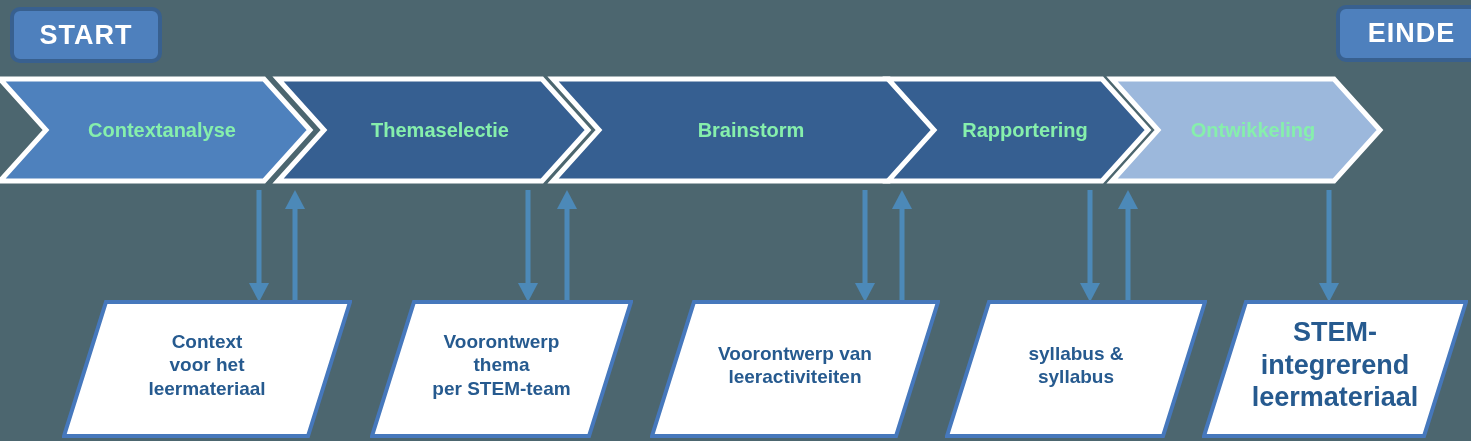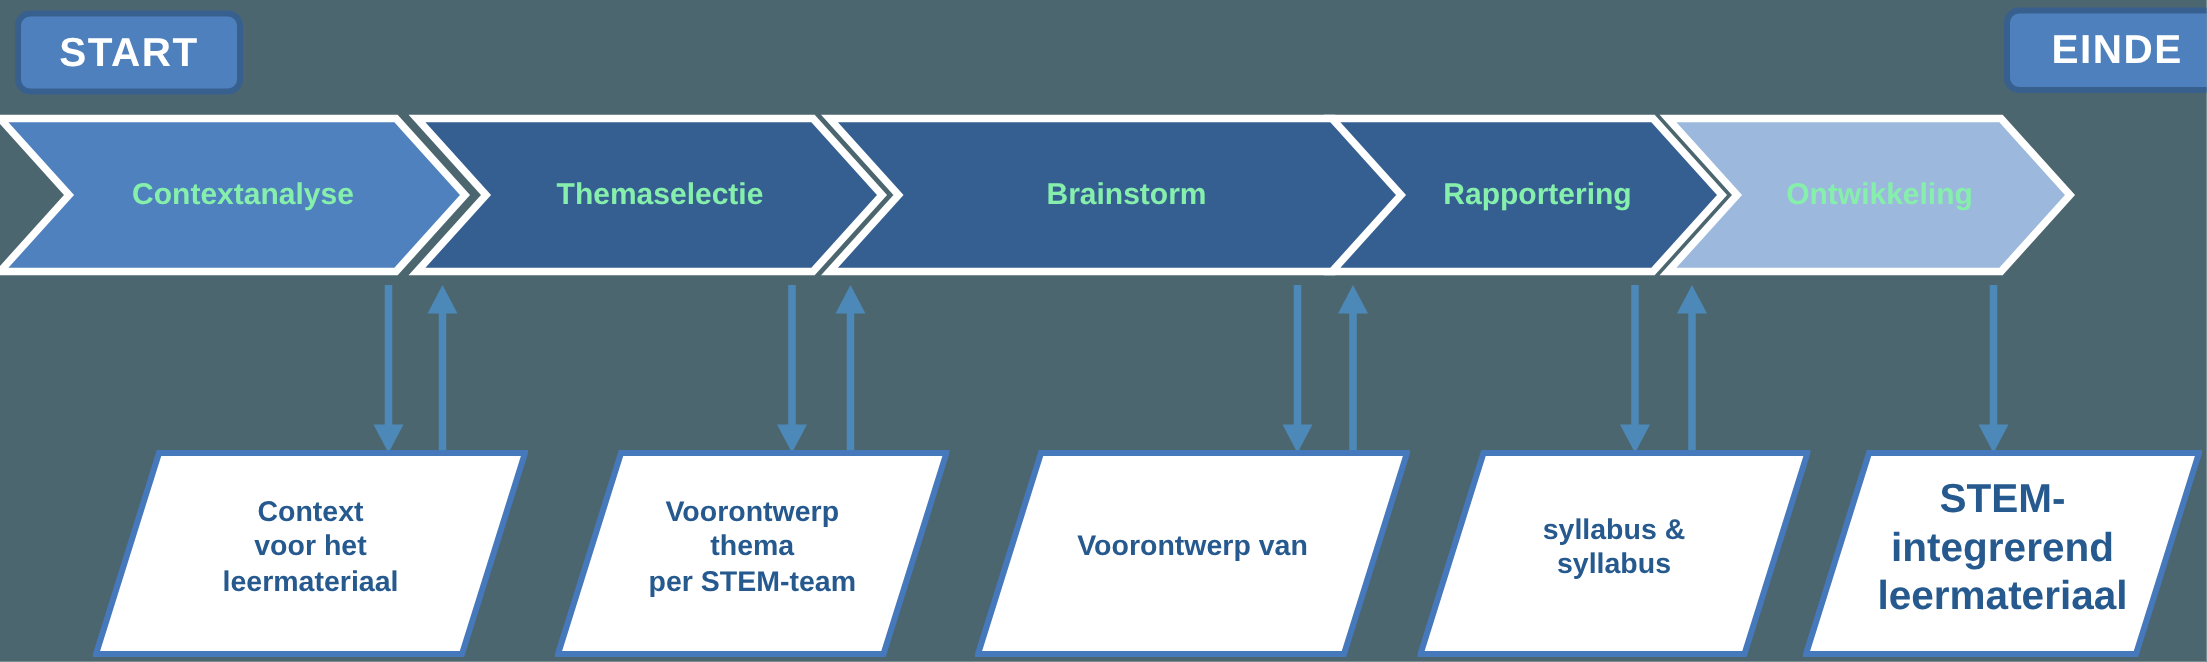--- a/index.html
+++ b/index.html
@@ -210,20 +210,21 @@
       <span>per STEM-team</span>
     </div>
   </div>
 
   <div class="para" style="left:650px; width:290px">
     <svg width="290" height="138" viewBox="0 0 290 138">
       <polygon points="44,2 288,2 246,136 2,136" fill="#ffffff" stroke="#4678bc" stroke-width="4"></polygon>
     </svg>
     <div class="para-label">
       <span>Voorontwerp van</span>
+      <span>leeractiviteiten</span>
     </div>
   </div>
 
   <div class="para" style="left:945px; width:262px">
     <svg width="262" height="138" viewBox="0 0 262 138">
       <polygon points="44,2 260,2 218,136 2,136" fill="#ffffff" stroke="#4678bc" stroke-width="4"></polygon>
     </svg>
     <div class="para-label">
       <span>syllabus &amp;</span>
       <span>syllabus</span>

